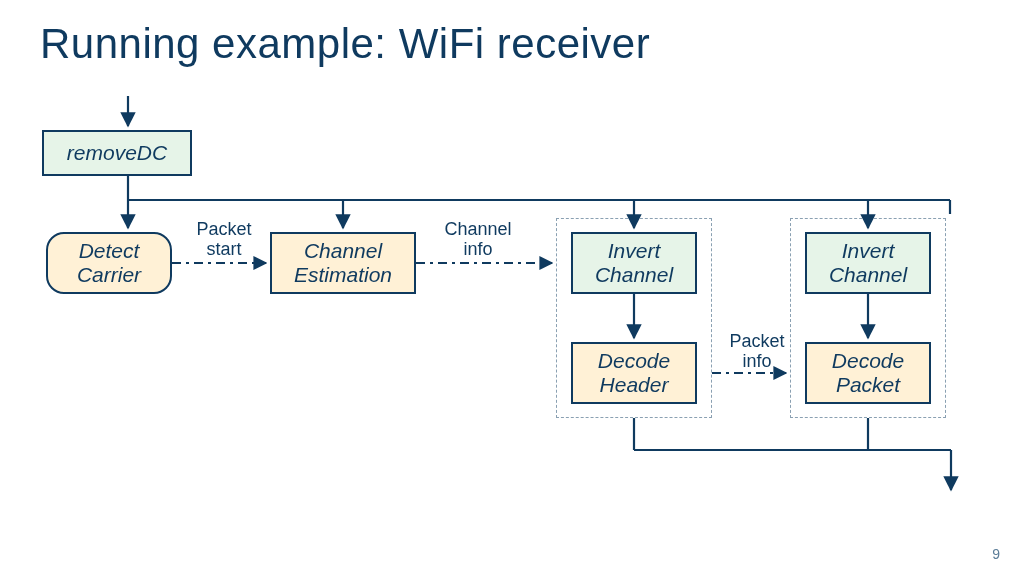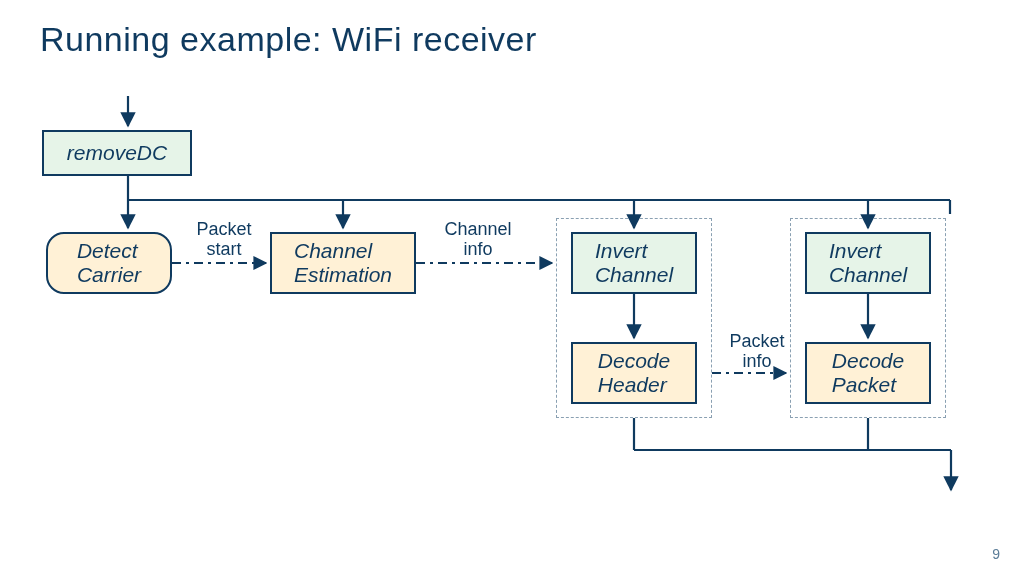--- a/index.html
+++ b/index.html
@@ -13,37 +13,38 @@
   }
   .slide {
     position: relative;
     width: 1024px;
     height: 576px;
   }
   .title {
     position: absolute;
     left: 40px;
     top: 20px;
-    font-size: 34px;
+    font-size: 42px;
     font-weight: 300;
     color: #0f3a5f;
     letter-spacing: 0.5px;
   }
   .page-number {
     position: absolute;
     right: 24px;
     bottom: 14px;
     font-size: 14px;
     color: #5b7d98;
   }
 
   
   .node {
     position: absolute;
     border: 2px solid #0f3a5f;
+    text-align: center;
     display: flex;
     align-items: center;
     justify-content: center;
     font-size: 21px;
     font-style: italic;
     line-height: 1.15;
     color: #0f3a5f;
     box-sizing: border-box;
     padding: 4px 0;
     white-space: pre-line;

